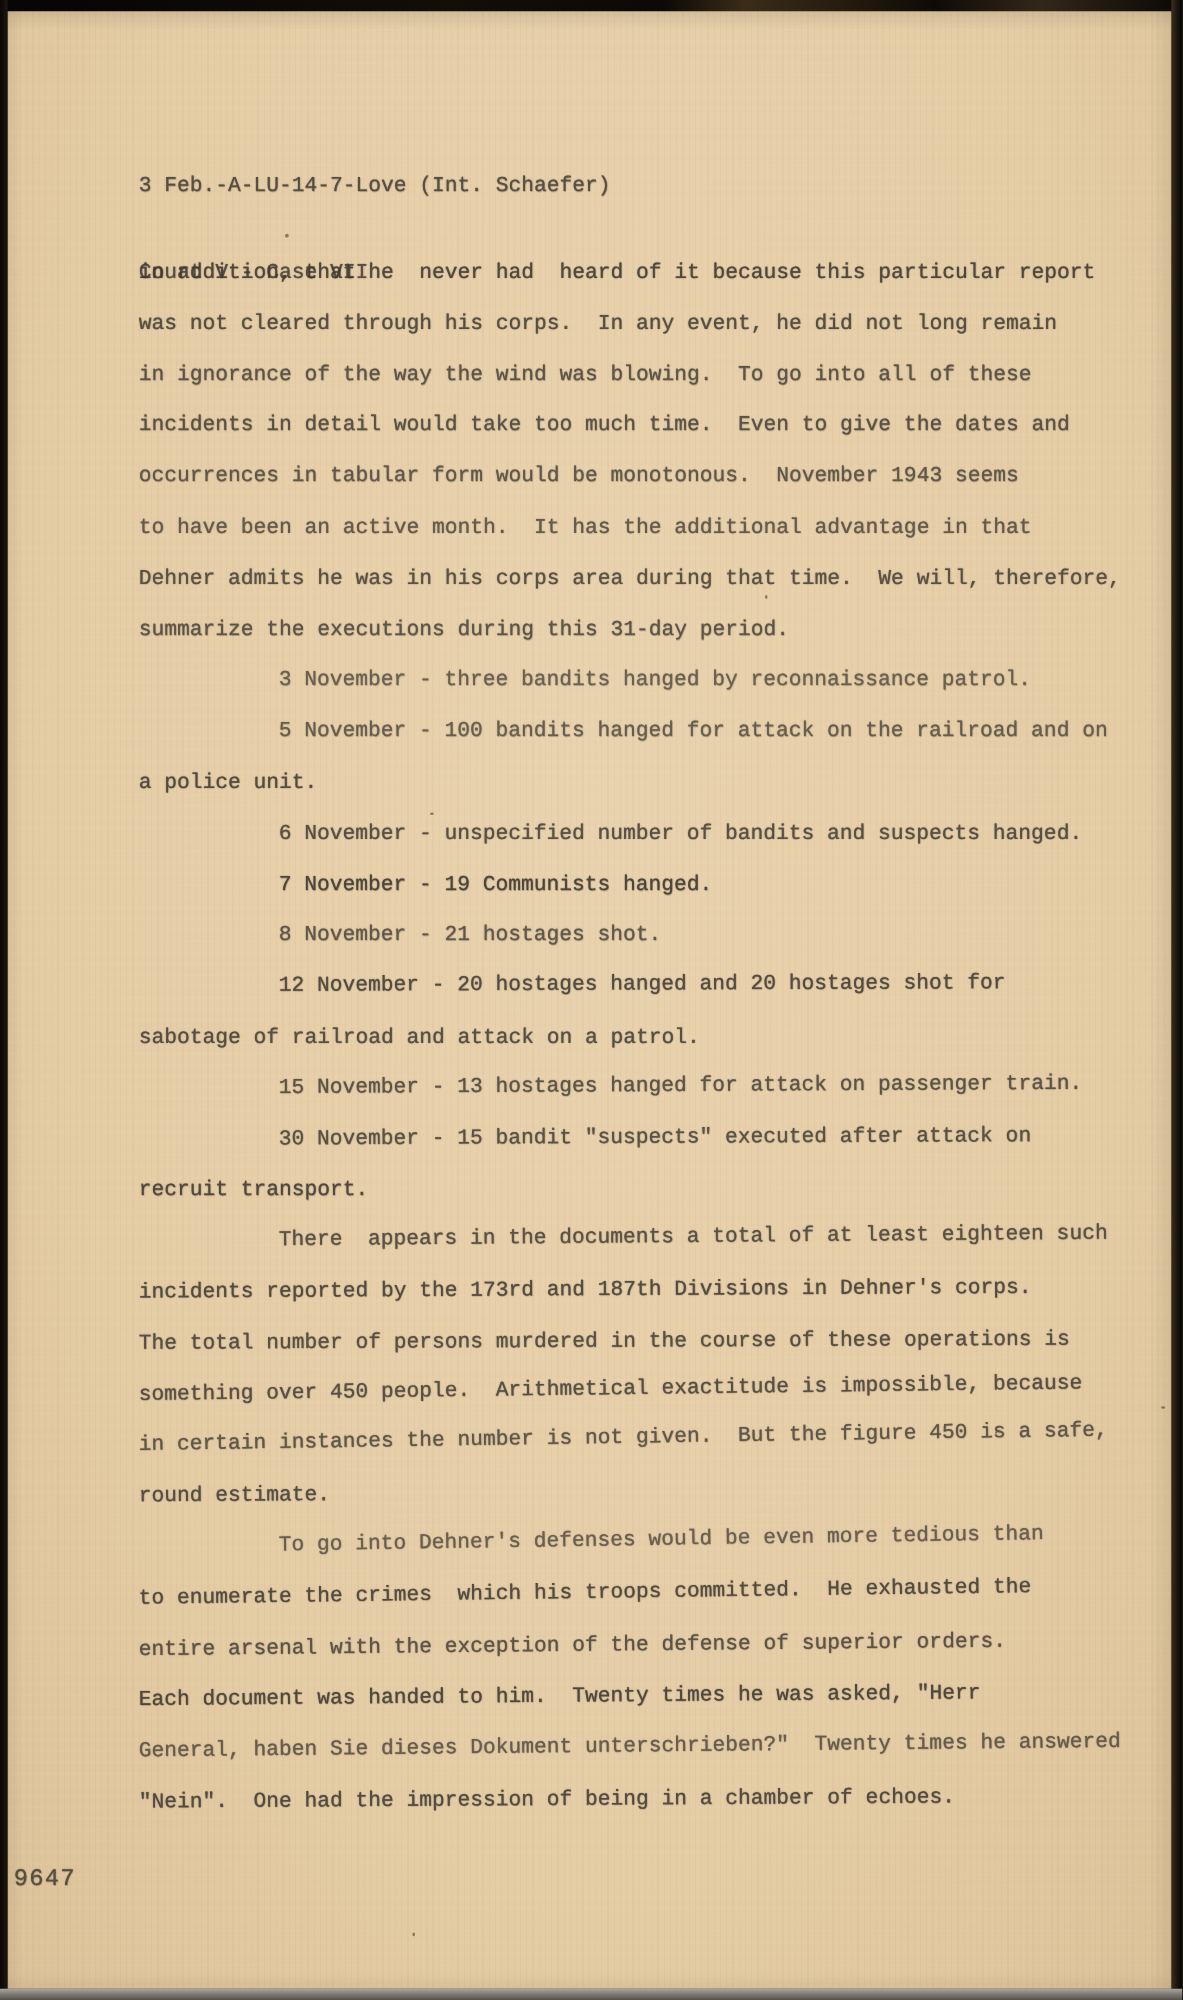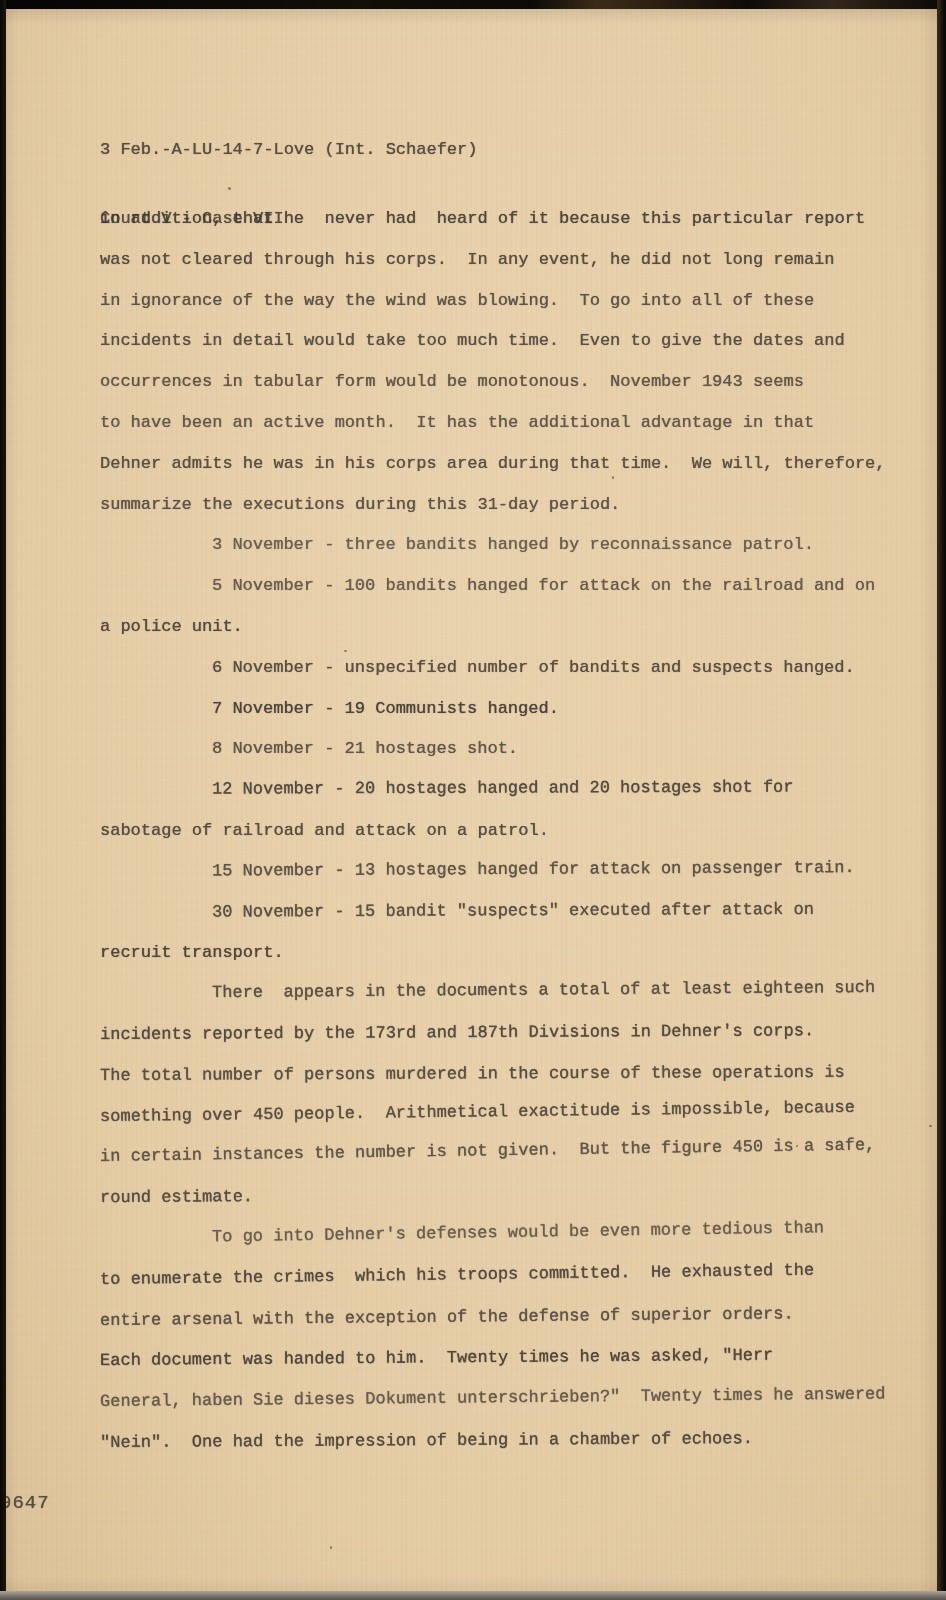--- a/index.html
+++ b/index.html
@@ -46,20 +46,21 @@
   .edge-bottom {
     left: 0; bottom: 0; width: 100%; height: 9px;
     background: linear-gradient(180deg, #aaa69e 0%, #7d7972 50%, #55524c 100%);
   }
   
   .content {
     position: absolute;
     inset: 0;
     z-index: 2;
     color: #3f3a34;
+    margin-left: 11px;
   }
   .typed {
     white-space: pre;
     text-shadow: 0 0 1px rgba(70,60,48,0.85), 0.4px 0.4px 0.6px rgba(70,60,48,0.35);
   }
   .doc-header {
     position: absolute;
     left: 100px;
     top: 92px;
     font-size: 17px;

